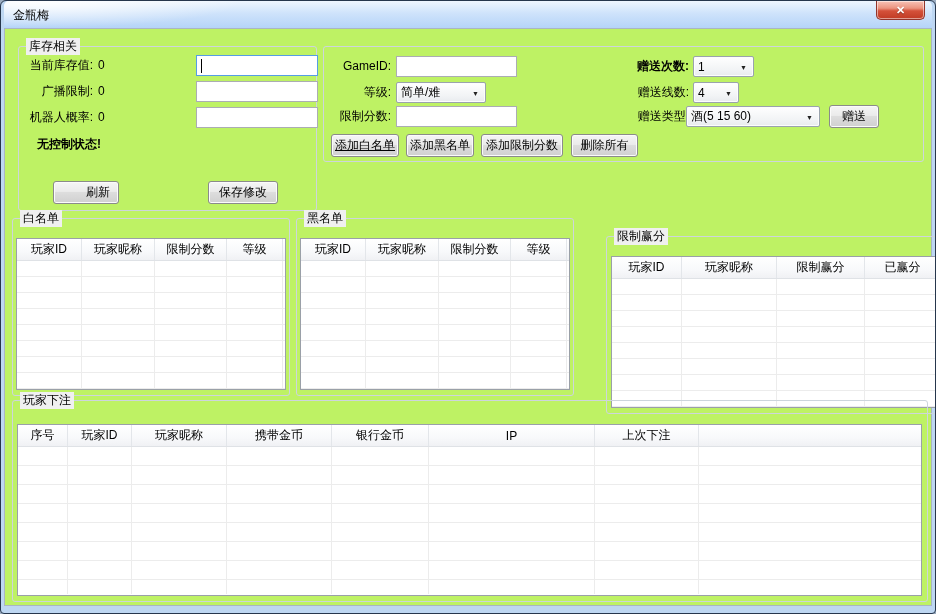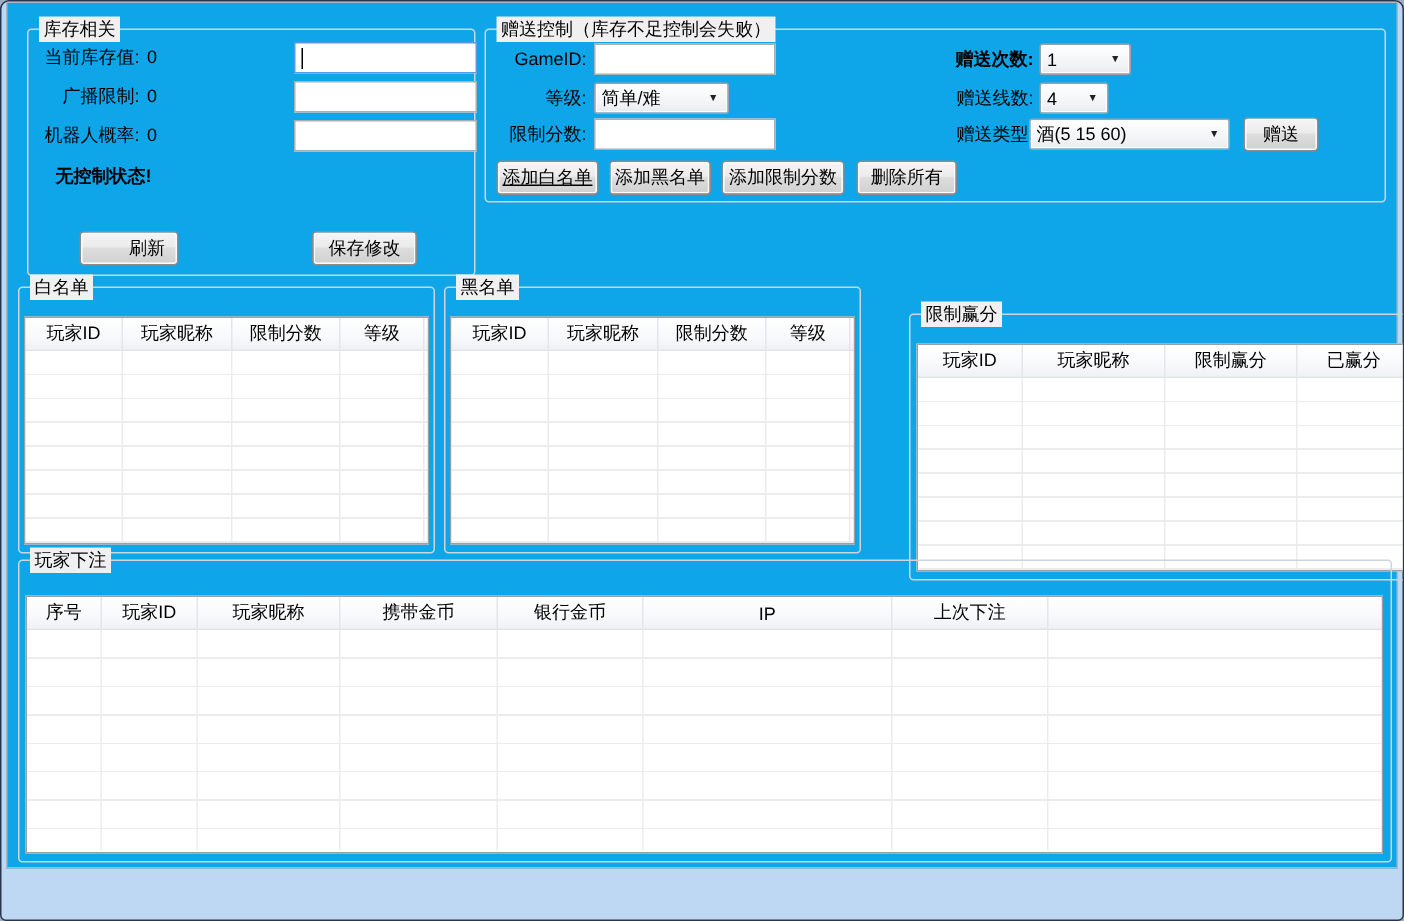--- a/index.html
+++ b/index.html
@@ -21,21 +21,21 @@
   .title-text{position:absolute;left:9px;top:6px;font-size:12px;color:#000;}
   .close-btn{
     position:absolute;right:7px;top:0;width:49px;height:19px;box-sizing:border-box;
     border:1px solid #93342a;border-top:none;border-radius:0 0 5px 5px;
     background:linear-gradient(#f7c3b7,#ea937f 40%,#d4513a 55%,#c03a24);
     box-shadow:inset 0 0 0 1px rgba(255,255,255,.5);
     color:#fff;display:flex;align-items:center;justify-content:center;
     font-size:11px;font-weight:bold;cursor:pointer;text-shadow:0 1px 1px rgba(0,0,0,.35);
   }
   .client{
-    position:relative;width:928px;height:578px;background:#0ea5e9;
+    position:relative;width:928px;height:578px;background:#bef264;
     box-shadow:inset 0 0 0 1px #aab6c2;
   }
   .group{position:absolute;border:1px solid #cdd5dc;border-radius:3px;box-sizing:border-box;}
   .gtitle{position:absolute;top:-9px;left:7px;background:#f0f0f0;padding:0 3px;font-size:12px;white-space:nowrap;}
   .lbl{position:absolute;font-size:12px;line-height:21px;white-space:nowrap;}
   .r{text-align:right;}
   .val{position:absolute;font-size:12px;line-height:21px;}
   .txt{
     position:absolute;box-sizing:border-box;height:21px;background:#fff;
     border:1px solid #abadb3;font-size:12px;padding:2px 3px;
@@ -72,20 +72,26 @@
   .vsep{position:absolute;top:22px;bottom:1px;width:1px;background:#ececec;}
   
   .cw1{width:65px}.cw2{width:73px}.cw3{width:72px}.cw4{width:56px}
   .lw1{width:70px}.lw2{width:95px}.lw3{width:88px}.lw4{width:76px}
   .bw1{width:50px}.bw2{width:64px}.bw3{width:95px}.bw4{width:105px}.bw5{width:97px}.bw6{width:166px}.bw7{width:104px}
 </style>
 </head>
 <body>
 
 <div class="window">
+  <div class="titlebar">
+    <span class="title-text">金瓶梅</span>
+    <div class="close-btn">
+      <span>✕</span>
+    </div>
+  </div>
   <div class="client">
 
     <div class="group" style="left:14px;top:18px;width:299px;height:165px;">
       <span class="gtitle">库存相关</span>
       <span class="lbl r" style="left:6px;top:8px;width:68px;">当前库存值:</span>
       <span class="val" style="left:79px;top:8px;">0</span>
       <div class="txt focused" style="left:177px;top:8px;width:122px;">
         <span class="caret"></span>
         <span></span>
       </div>
@@ -98,21 +104,20 @@
       <span class="val" style="left:79px;top:60px;">0</span>
       <div class="txt" style="left:177px;top:60px;width:122px;">
         <span></span>
       </div>
       <span class="status" style="left:18px;top:89px;">无控制状态!</span>
       <div class="btn" style="left:34px;top:134px;width:66px;padding-left:24px;">刷新</div>
       <div class="btn" style="left:189px;top:134px;width:70px;">保存修改</div>
     </div>
 
     <div class="group" style="left:319px;top:18px;width:601px;height:116px;">
-      <span class="gtitle">赠送控制（库存不足控制会失败）</span>
       <span class="lbl r" style="left:0px;top:9px;width:67px;">GameID:</span>
       <div class="txt" style="left:72px;top:9px;width:121px;">
         <span></span>
       </div>
       <span class="lbl r" style="left:0px;top:35px;width:67px;">等级:</span>
       <div class="combo" style="left:72px;top:35px;width:90px;">
         <span>简单/难</span>
         <span class="arrow">▼</span>
       </div>
       <span class="lbl r" style="left:0px;top:59px;width:67px;">限制分数:</span>

